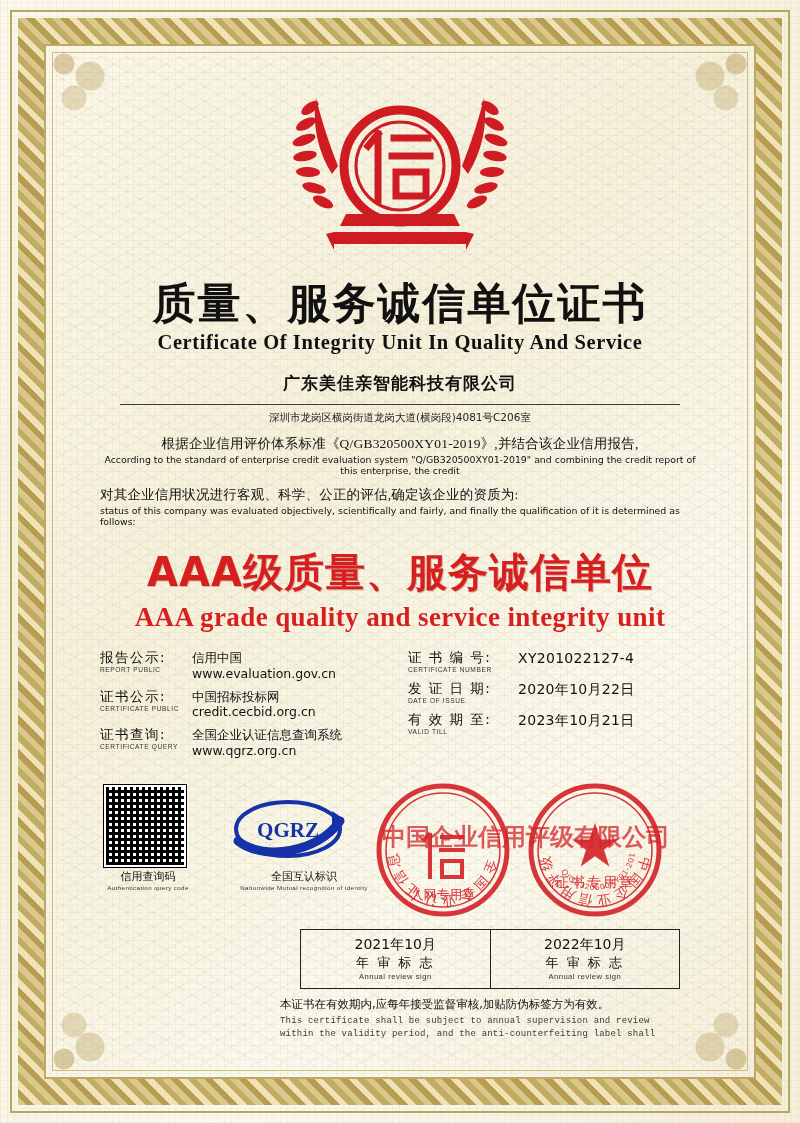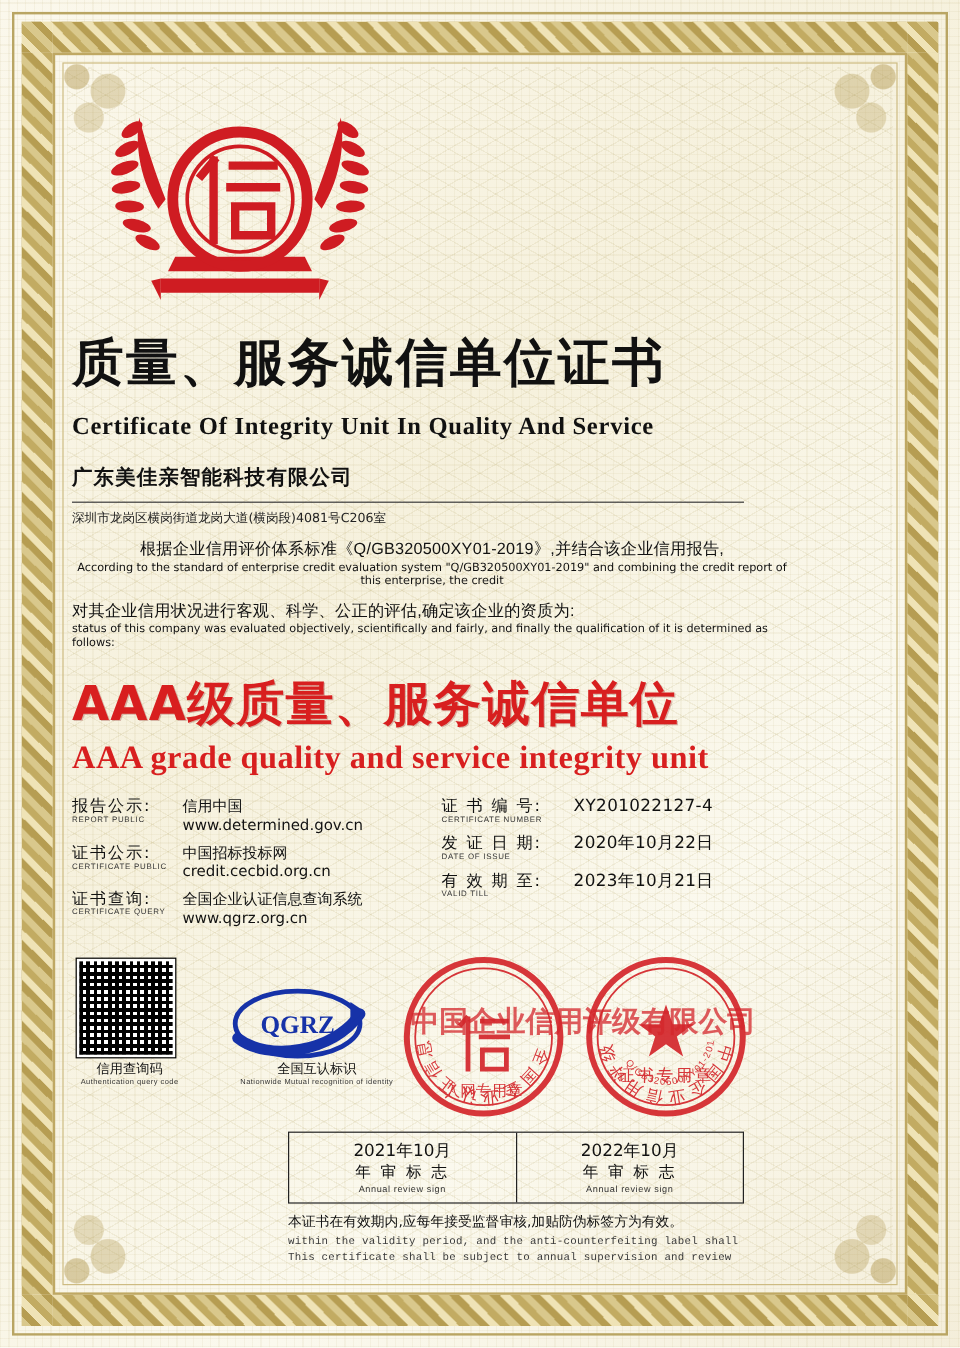--- a/index.html
+++ b/index.html
@@ -81,21 +81,21 @@
       repeating-linear-gradient(-30deg, rgba(176,160,96,0.13) 0 1px, rgba(0,0,0,0) 1px 13px);
     pointer-events: none;
   }
 
   
   .content {
     position: absolute;
     left: 60px; top: 60px; right: 60px; bottom: 60px;
     display: flex;
     flex-direction: column;
-    align-items: flex-start;
+    align-items: center;
   }
 
   
   .emblem {
     margin-top: 14px;
     width: 280px;
     height: 200px;
     position: relative;
   }
 
@@ -104,21 +104,21 @@
     margin-top: 6px;
     font-size: 43px;
     font-weight: bold;
     letter-spacing: 2px;
     color: #111;
     font-family: "DejaVu Sans", sans-serif;
     text-align: center;
     line-height: 1.1;
   }
   .title-en {
-    margin-top: 18px;
+    margin-top: 4px;
     font-size: 20.5px;
     font-weight: bold;
     letter-spacing: 0.6px;
     color: #111;
     font-family: "Liberation Serif", serif;
     text-align: center;
   }
 
   .company {
     margin-top: 18px;
@@ -141,21 +141,21 @@
   }
 
   .para {
     width: 600px;
     margin-top: 10px;
     text-align: left;
   }
   .para .cn {
     font-size: 13.5px;
     color: #111;
-    font-family: Liberation Sans, sans-serif;
+    font-family: Liberation Serif, serif;
     text-align: center;
     letter-spacing: 0.2px;
   }
   .para .en {
     font-size: 9.4px;
     color: #111;
     font-family: "DejaVu Sans", sans-serif;
     text-align: center;
     margin-top: 1px;
   }
@@ -256,21 +256,21 @@
   }
   .cap-en {
     font-size: 6.2px;
     color: #333;
     letter-spacing: 0.4px;
     font-family: "Liberation Sans", sans-serif;
   }
 
   .qgrz {
     position: absolute;
-    left: 128px; top: 24px;
+    left: 128px; top: 14px;
     width: 120px; height: 76px;
   }
   .qgrz-caption {
     position: absolute;
     left: 132px; top: 92px;
     width: 144px;
     text-align: center;
   }
 
   .seal {
@@ -425,21 +425,21 @@
     <div class="fields">
 
       <div class="fields-col left">
         <div class="field-row">
           <div class="field-label">
             <div class="lab-cn">报告公示:</div>
             <div class="lab-en">REPORT PUBLIC</div>
           </div>
           <div class="field-value">
             <span>信用中国</span>
-            <span class="v2">www.determined.gov.cn</span>
+            <span class="v2">www.evaluation.gov.cn</span>
           </div>
         </div>
 
         <div class="field-row">
           <div class="field-label">
             <div class="lab-cn">证书公示:</div>
             <div class="lab-en">CERTIFICATE PUBLIC</div>
           </div>
           <div class="field-value">
             <span>中国招标投标网</span>
@@ -559,19 +559,19 @@
       <div class="review-cell">
         <div class="rv-date">2022年10月</div>
         <div class="rv-cn">年 审 标 志</div>
         <div class="rv-en">Annual review sign</div>
       </div>
     </div>
 
     <div class="footer">
       <div class="f-cn">本证书在有效期内,应每年接受监督审核,加贴防伪标签方为有效。</div>
       <div class="f-en">
+        <div>This certificate shall be subject to annual supervision and review</div>
         <div>within the validity period, and the anti-counterfeiting label shall</div>
-        <div>This certificate shall be subject to annual supervision and review</div>
       </div>
     </div>
 
   </div>
 </div>
 
 </body></html>

